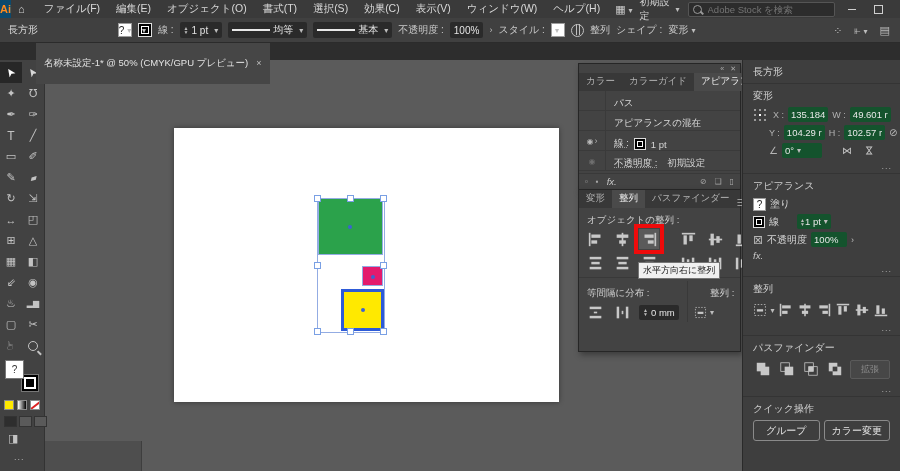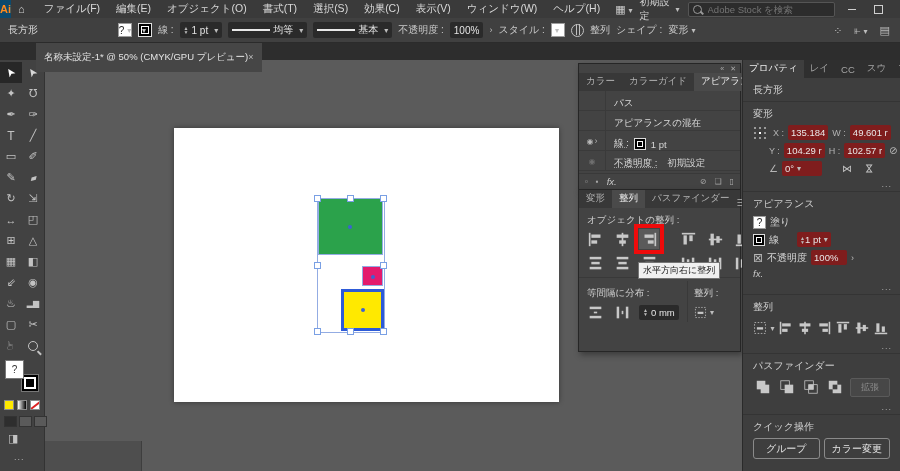--- a/index.html
+++ b/index.html
@@ -41,21 +41,21 @@
   .stepper{display:flex;flex-direction:column;line-height:4px;font-size:5px;color:#bcbcbc}
   .lineprev{width:38px;height:2px;background:#e8e8e8}
   .chev{color:#bdbdbd;font-size:9px}
   .optlabel{color:#c9c9c9;white-space:nowrap}
   .globe{width:11px;height:11px;border:1px solid #c0c0c0;border-radius:50%;position:relative}
   .globe::after{content:"";position:absolute;left:4px;top:-1px;width:2px;height:11px;border-left:1px solid #c0c0c0;border-right:1px solid #c0c0c0}
   #opt-rightic{margin-left:auto;display:flex;gap:12px;padding-right:10px;color:#b9b9b9;font-size:11px}
   
   #tabbar{position:absolute;left:0;top:42px;right:0;height:18px;background:#2d2d2d;z-index:28}
   #doctab{position:absolute;left:36px;top:0;height:18px;background:#464646;display:flex;
-          align-items:center;gap:0;padding:6px 8px;font-size:9.5px;color:#e2e2e2;white-space:nowrap}
+          align-items:center;gap:8px;padding:12px 8px;font-size:9.5px;color:#e2e2e2;white-space:nowrap}
   #doctab .x{color:#bdbdbd;font-size:9px}
   
   #toolbar{position:absolute;left:0;top:60px;width:44px;bottom:0;background:#424242;
            border-right:1px solid #333;z-index:20}
   #toolgrid{display:grid;grid-template-columns:22px 22px;padding-top:2px}
   .tool{width:22px;height:21px;display:flex;align-items:center;justify-content:center;
         color:#c3c3c3;font-size:11px;position:relative}
   .tool.active{background:#272727;color:#fff}
   .tool::before{display:inline-block}
   .t-sel::before{content:"➤";transform:rotate(-125deg)}
@@ -159,21 +159,21 @@
   
   #rightdock{position:absolute;right:0;top:60px;width:157px;bottom:0;background:#3e3e3e;
              border-left:1px solid #2a2a2a;z-index:15;font-size:10px}
   #rd-tabs{height:18px;background:#2f2f2f;display:flex;align-items:flex-end;font-size:9.5px;color:#a5a5a5;overflow:hidden}
   #rd-tabs .tab{padding:2px 6px 3px 6px;white-space:nowrap}
   #rd-tabs .tab.on{background:#3e3e3e;color:#ececec}
   .rd-sec{padding:5px 10px 4px 10px;border-bottom:1px solid #343434;position:relative}
   .rd-title{color:#cfcfcf;font-size:10px;margin-bottom:4px}
   .rd-row{display:flex;align-items:center;gap:4px;margin:3px 0}
   .flabel{color:#b2b2b2;font-size:9px;white-space:nowrap}
-  .pf{background:#7f1d1d;border-radius:2px;height:15px;display:flex;align-items:center;
+  .pf{background:#14532d;border-radius:2px;height:15px;display:flex;align-items:center;
       padding:0 3px;font-size:9.5px;color:#e8e8e8;white-space:nowrap}
   .pf.w52{width:50px}
   .refgrid{width:14px;height:14px;position:relative;flex:none;margin-right:2px}
   .refgrid::before{content:"";position:absolute;left:1px;top:1px;width:2px;height:2px;background:#9a9a9a;
      box-shadow:5px 0 #9a9a9a,10px 0 #9a9a9a,0 5px #9a9a9a,5px 5px #fff,10px 5px #9a9a9a,
                 0 10px #9a9a9a,5px 10px #9a9a9a,10px 10px #9a9a9a}
   .nolink::before{content:"⊘";color:#b5b5b5;font-size:10px}
   .angle::before{content:"∠";color:#b5b5b5;font-size:10px}
   .flip-h::before{content:"⋈";color:#c3c3c3;font-size:10px;display:inline-block}
   .flip-v::before{content:"⋈";color:#c3c3c3;font-size:10px;display:inline-block;transform:rotate(90deg)}
@@ -552,41 +552,33 @@
         <span class="spacefld">
           <span class="stepper">
               <span>▲</span>
               <span>▼</span>
             </span>
           <span>0 mm</span>
         </span>
       </div>
     </div>
     <div class="right">
-      <div class="al-label" style="margin-left:0">整列 :</div>
+      <div class="al-label" style="margin-left:16px">整列 :</div>
       <span class="ibtn caret">
           <svg class="ic">
             <use href="#i-alignto"></use>
           </svg>
         </span>
     </div>
   </div>
 </div>
 
 <div id="tooltip">水平方向右に整列</div>
 
 <div id="rightdock">
-  <div id="rd-tabs">
-    <span class="tab on">プロパティ</span>
-    <span class="tab">レイ</span>
-    <span class="tab">CC</span>
-    <span class="tab">スウ</span>
-    <span class="tab">ブラ</span>
-
-  </div>
 
   <div class="rd-sec">
     <span>長方形</span>
   </div>
 
   <div class="rd-sec" style="padding-bottom:12px">
     <div class="rd-title">変形</div>
     <div class="rd-row">
       <span class="refgrid"></span>
       <span class="flabel">X :</span>

